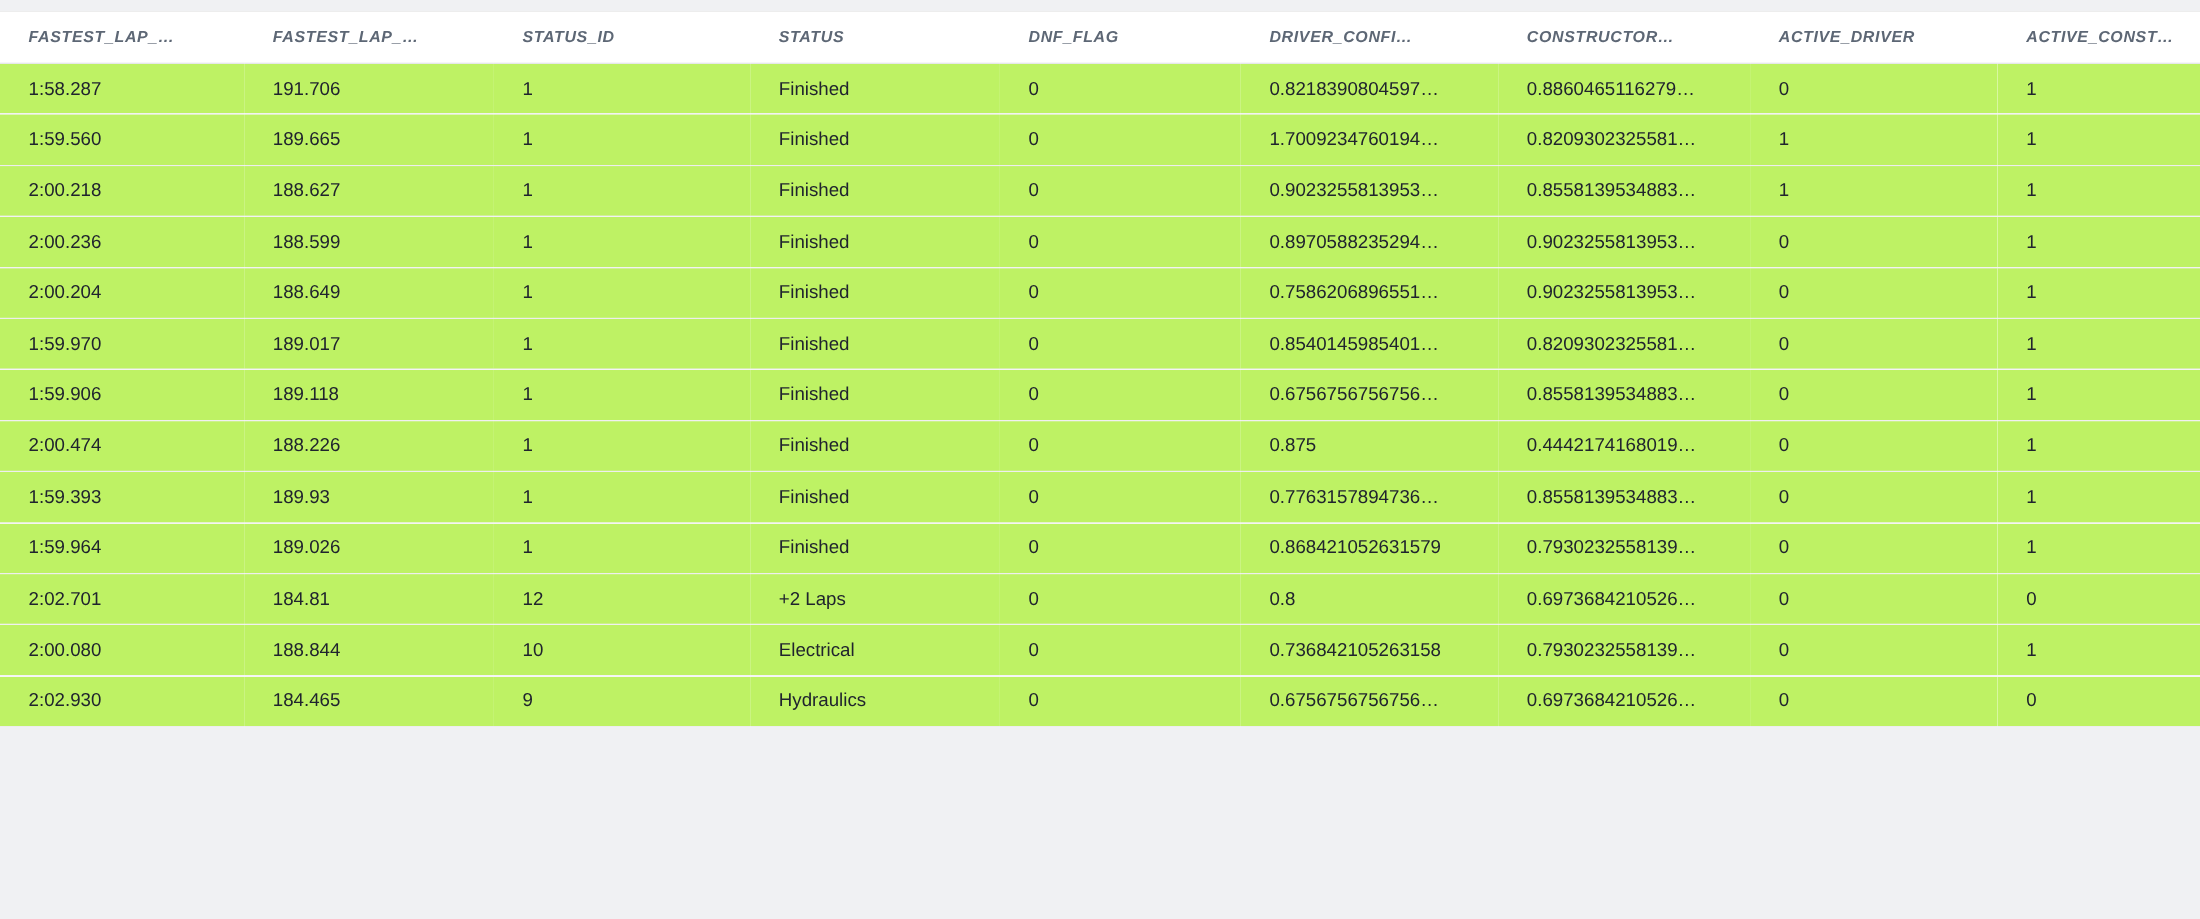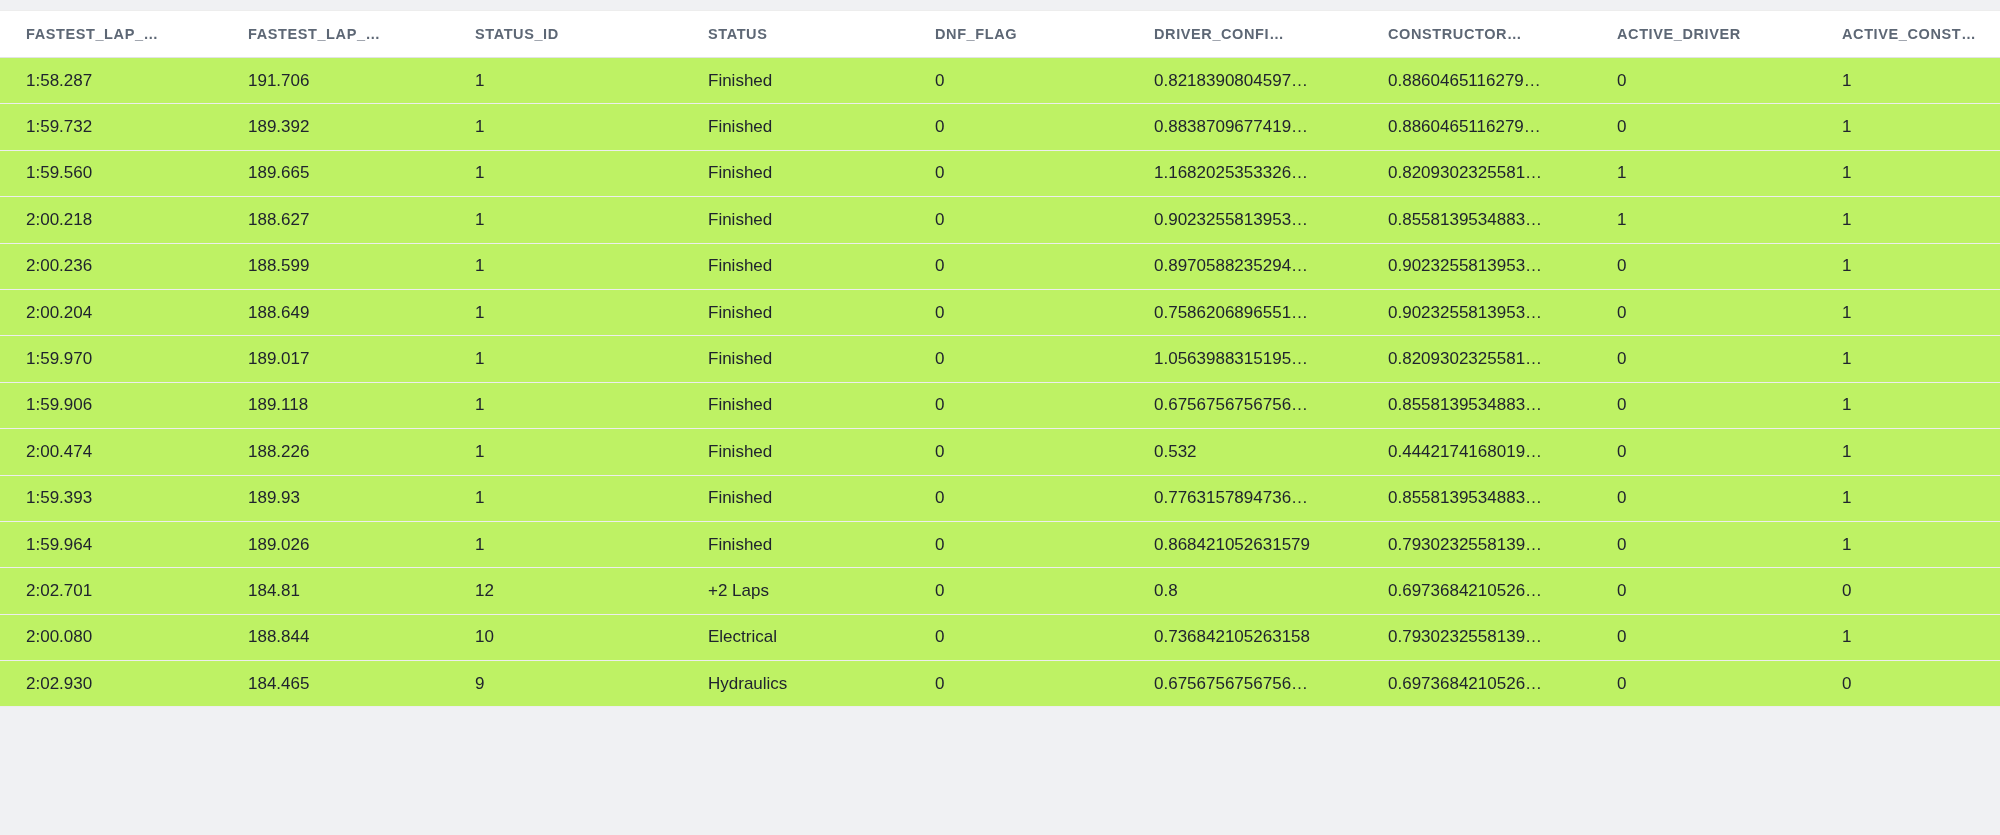--- a/index.html
+++ b/index.html
@@ -45,20 +45,21 @@
     text-align: left;
     vertical-align: middle;
     font-size: 14.5px;
     font-weight: 700;
     letter-spacing: 0.6px;
     color: #5d6775;
     background: #ffffff;
     border-bottom: 1px solid #e2e3e5;
     white-space: nowrap;
     overflow: hidden;
+    font-style: italic;
   }
   tbody td {
     height: 45.4px;
     padding: 0 12px 0 26px;
     vertical-align: middle;
     font-size: 17px;
     font-weight: 400;
     color: #20242e;
     border-bottom: 1px solid #ededee;
     white-space: nowrap;
@@ -103,37 +104,26 @@
           <td>191.706</td>
           <td>1</td>
           <td>Finished</td>
           <td>0</td>
           <td>0.8218390804597…</td>
           <td>0.8860465116279…</td>
           <td>0</td>
           <td>1</td>
         </tr>
         <tr>
-          <td>1:59.732</td>
-          <td>189.392</td>
-          <td>1</td>
-          <td>Finished</td>
-          <td>0</td>
-          <td>0.8838709677419…</td>
-          <td>0.8860465116279…</td>
-          <td>0</td>
-          <td>1</td>
-        </tr>
-        <tr>
           <td>1:59.560</td>
           <td>189.665</td>
           <td>1</td>
           <td>Finished</td>
           <td>0</td>
-          <td>1.1682025353326…</td>
+          <td>1.7009234760194…</td>
           <td>0.8209302325581…</td>
           <td>1</td>
           <td>1</td>
         </tr>
         <tr>
           <td>2:00.218</td>
           <td>188.627</td>
           <td>1</td>
           <td>Finished</td>
           <td>0</td>
@@ -163,21 +153,21 @@
           <td>0.9023255813953…</td>
           <td>0</td>
           <td>1</td>
         </tr>
         <tr>
           <td>1:59.970</td>
           <td>189.017</td>
           <td>1</td>
           <td>Finished</td>
           <td>0</td>
-          <td>1.0563988315195…</td>
+          <td>0.8540145985401…</td>
           <td>0.8209302325581…</td>
           <td>0</td>
           <td>1</td>
         </tr>
         <tr>
           <td>1:59.906</td>
           <td>189.118</td>
           <td>1</td>
           <td>Finished</td>
           <td>0</td>
@@ -185,21 +175,21 @@
           <td>0.8558139534883…</td>
           <td>0</td>
           <td>1</td>
         </tr>
         <tr>
           <td>2:00.474</td>
           <td>188.226</td>
           <td>1</td>
           <td>Finished</td>
           <td>0</td>
-          <td>0.532</td>
+          <td>0.875</td>
           <td>0.4442174168019…</td>
           <td>0</td>
           <td>1</td>
         </tr>
         <tr>
           <td>1:59.393</td>
           <td>189.93</td>
           <td>1</td>
           <td>Finished</td>
           <td>0</td>

